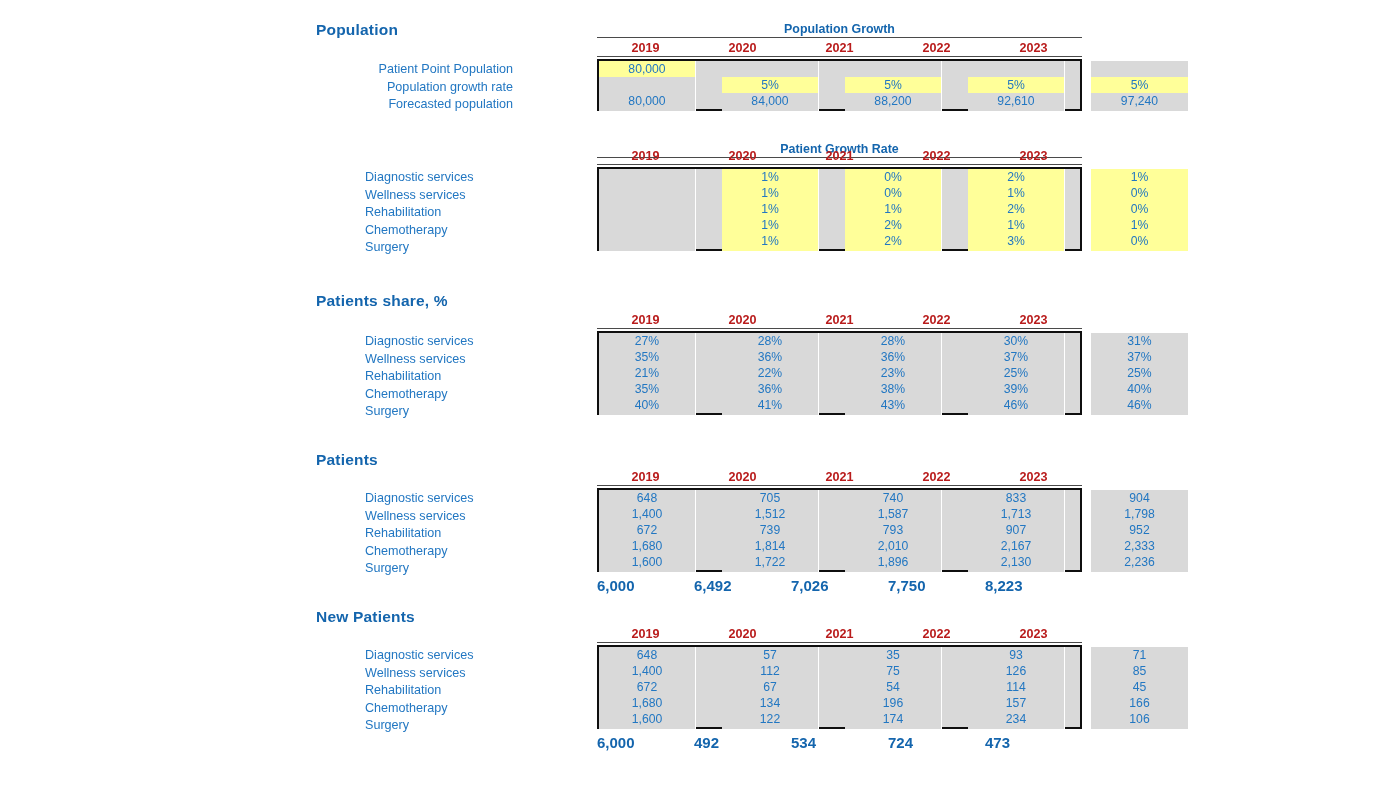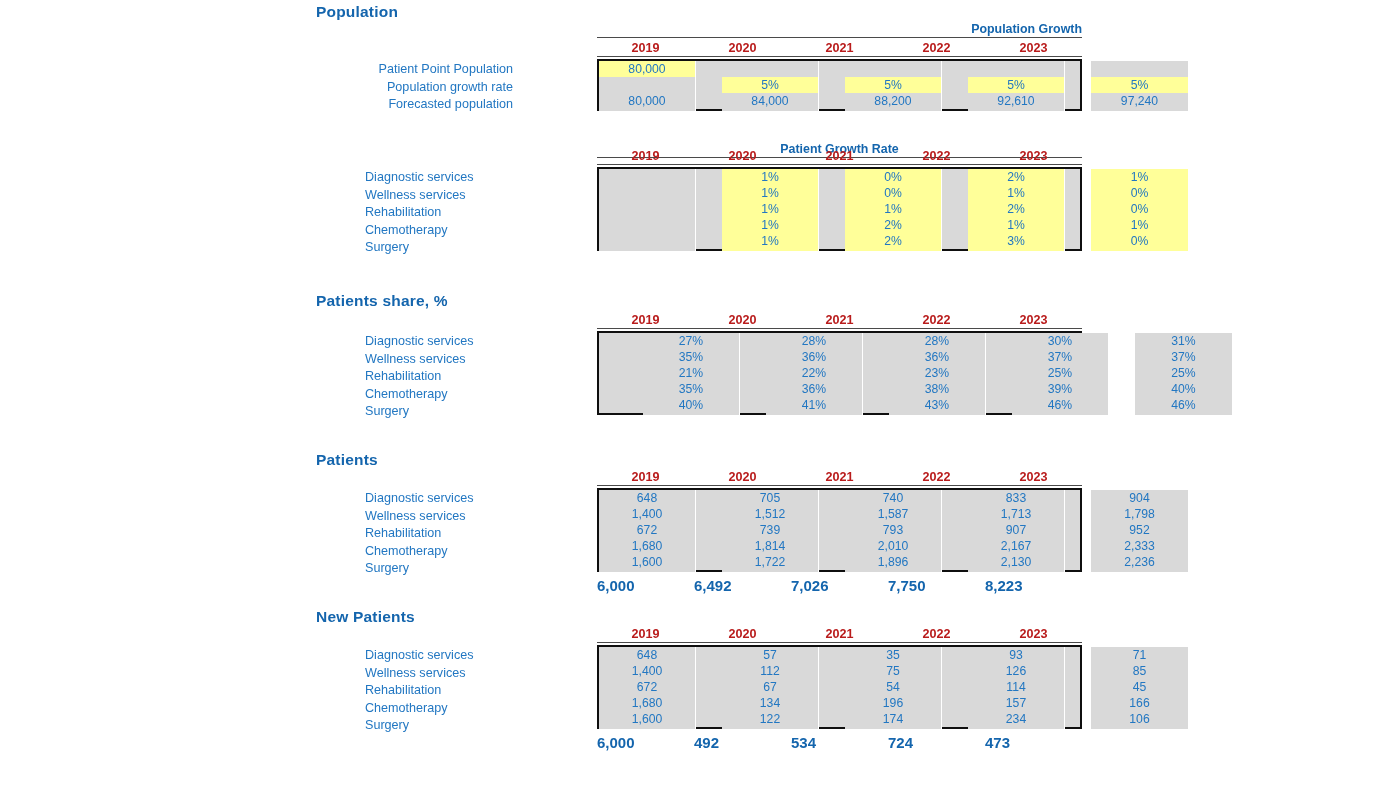--- a/index.html
+++ b/index.html
@@ -111,23 +111,23 @@
     text-align: left;
     font-size: 15px;
     font-weight: bold;
     color: #1465ad;
     white-space: nowrap;
   }
 </style>
 </head>
 <body>
 
-<div class="abs section-heading" style="top:3px;">Population</div>
-
-<div class="abs tbl-title" style="top:22px;text-align:right;">Population Growth</div>
+<div class="abs section-heading" style="top:21px;">Population</div>
+
+<div class="abs tbl-title" style="top:22px;">Population Growth</div>
 
 <div class="abs yr-head" style="top:41px;">
   <span>2019</span>
   <span>2020</span>
   <span>2021</span>
   <span>2022</span>
   <span>2023</span>
 </div>
 
 <div class="abs label-col right" style="left:313px; top:61px;">
@@ -227,21 +227,21 @@
 </div>
 
 <div class="abs label-col left" style="left:365px; top:333px;">
   <div>Diagnostic services</div>
   <div>Wellness services</div>
   <div>Rehabilitation</div>
   <div>Chemotherapy</div>
   <div>Surgery</div>
 </div>
 
-<div class="abs grid" style="top:331px;padding-left:44px;">
+<div class="abs grid" style="top:331px;">
   <div class="row">
     <div class="cell">27%</div>
     <div class="cell">28%</div>
     <div class="cell">28%</div>
     <div class="cell">30%</div>
     <div class="cell">31%</div>
   </div>
   <div class="row">
     <div class="cell">35%</div>
     <div class="cell">36%</div>

